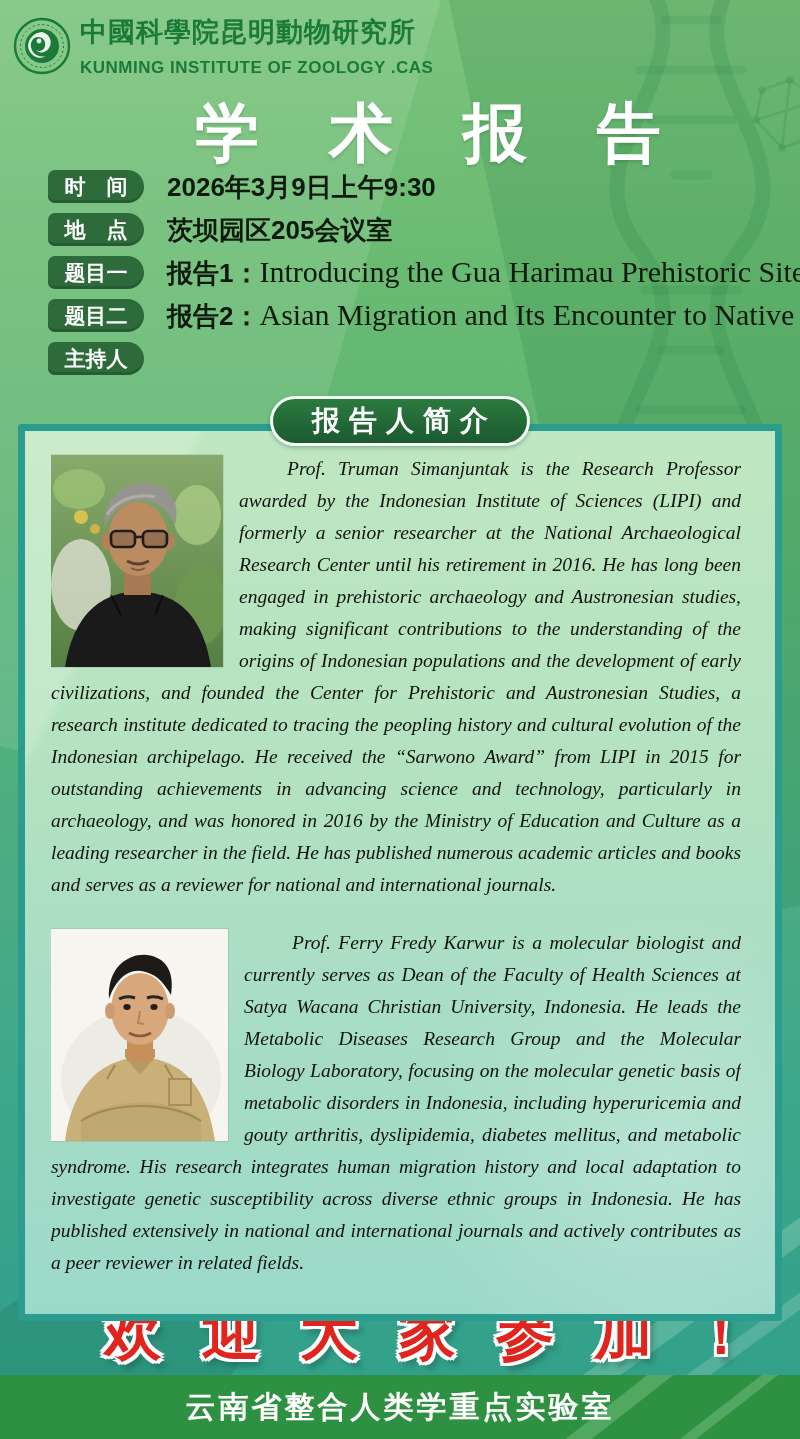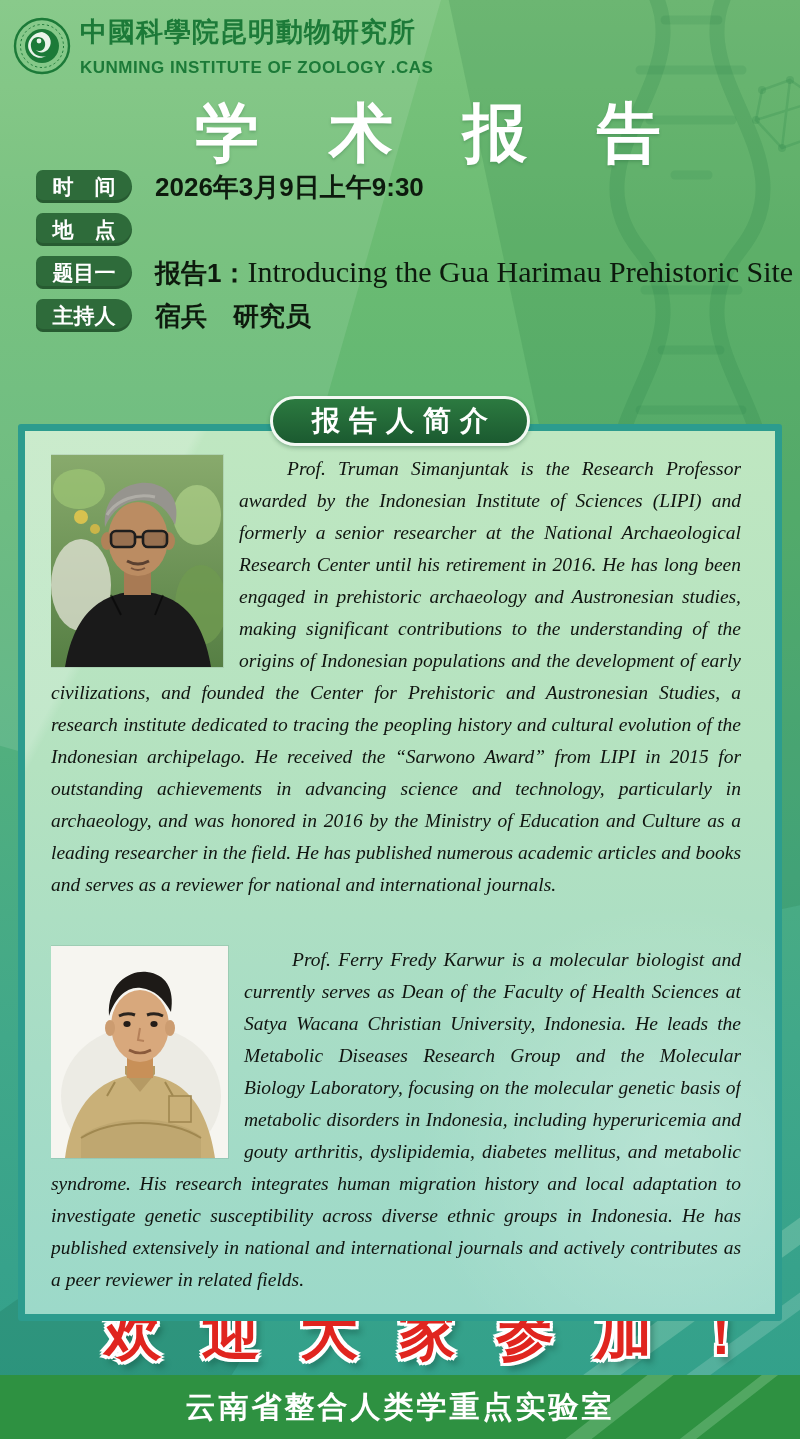--- a/index.html
+++ b/index.html
@@ -24,21 +24,21 @@
   .logo-row{position:absolute;top:14px;left:12px;display:flex;align-items:center;z-index:3;}
   .logo-text{margin-left:8px;}
   .org-cn{font-size:27px;font-weight:bold;color:#1c7a38;letter-spacing:1px;
     font-family:"DejaVu Serif","Liberation Serif",serif;}
   .org-en{font-size:17px;font-weight:bold;color:#1c7a38;letter-spacing:.5px;margin-top:8px;}
   .main-title{position:absolute;top:74px;left:12px;width:100%;margin:16px;text-align:center;
     font-size:64px;font-weight:900;color:#ffffff;letter-spacing:26px;text-indent:26px;
     text-shadow:0 2px 3px rgba(30,90,50,.25);z-index:3;}
 
   
-  .info{position:absolute;top:170px;left:36px;right:30px;z-index:3;}
+  .info{position:absolute;top:170px;left:48px;right:30px;z-index:3;}
   .info-row{display:flex;align-items:center;height:33px;margin-bottom:10px;}
   .badge{flex:0 0 96px;height:33px;display:flex;align-items:center;justify-content:center;
     background:#2e6b3a;color:#ffffff;font-weight:bold;font-size:21px;
     border-radius:7px 17px 17px 7px;box-shadow:inset 0 -3px 0 rgba(0,0,0,0.15);}
   .val{margin-left:23px;white-space:nowrap;}
   .v-cn{font-size:26px;font-weight:bold;color:#0d1a0d;}
   .v-en{font-size:30px;font-weight:normal;color:#0d1a0d;
     font-family:"Liberation Serif","DejaVu Serif",serif;}
 
   
@@ -51,21 +51,21 @@
 
   
   .content-box{position:absolute;left:18px;top:424px;width:764px;height:897px;box-sizing:border-box;
     border:7px solid #2c9c8e;border-radius:3px;z-index:4;
     background:
       radial-gradient(circle at 86% 82%, rgba(255,255,255,0.22) 0, rgba(255,255,255,0) 26%),
       linear-gradient(118deg, rgba(255,255,255,0.18) 0%, rgba(255,255,255,0.18) 14%, rgba(255,255,255,0) 15%),
       linear-gradient(180deg,#bfe7c1 0%,#b4e2c0 38%,#a6dcc6 72%,#9cd9c9 100%);
     padding:22px 34px 12px 26px;overflow:hidden;font-style:italic;}
   .speaker{overflow:hidden;}
-  .speaker.second{margin-top:43px;}
+  .speaker.second{margin-top:26px;}
   .bio-photo{float:left;margin:2px 16px 8px 0;box-shadow:0 0 0 1px rgba(0,0,0,0.08);}
   .bio{margin:0;text-align:justify;text-indent:48px;
     font-family:"Liberation Serif","DejaVu Serif",serif;
     font-size:19.5px;line-height:32px;color:#101410;}
 
   
   .welcome{position:absolute;top:1298px;left:0;width:100%;height:72px;z-index:3;
     display:flex;align-items:center;justify-content:center;
     font-size:58px;font-weight:900;color:#e0251f;letter-spacing:12px;text-indent:12px;
     text-shadow:
@@ -146,28 +146,32 @@
 
   <h1 class="main-title">学 术 报 告</h1>
 
   <div class="info">
     <div class="info-row">
       <span class="badge">时　间</span>
       <span class="val"><span class="v-cn">2026年3月9日上午9:30</span><span class="v-en"></span></span>
     </div>
     <div class="info-row">
       <span class="badge">地　点</span>
+      <span class="val"><span class="v-cn">茨坝园区205会议室</span><span class="v-en"></span></span>
     </div>
     <div class="info-row">
       <span class="badge">题目一</span>
       <span class="val"><span class="v-cn">报告1：</span><span class="v-en">Introducing the Gua Harimau Prehistoric Site</span></span>
     </div>
     <div class="info-row">
+      <span class="badge">题目二</span>
+      <span class="val"><span class="v-cn">报告2：</span><span class="v-en">Asian Migration and Its Encounter to Native Papuan</span></span>
+    </div>
+    <div class="info-row">
       <span class="badge">主持人</span>
-      <span class="val"><span class="v-cn">宿兵　研究员</span><span class="v-en"></span></span>
     </div>
   </div>
 
   <div class="intro-badge">报告人简介</div>
 
   <div class="content-box">
 
     <div class="speaker">
       <svg class="bio-photo" width="172" height="212" viewBox="0 0 172 212">
         <defs>

